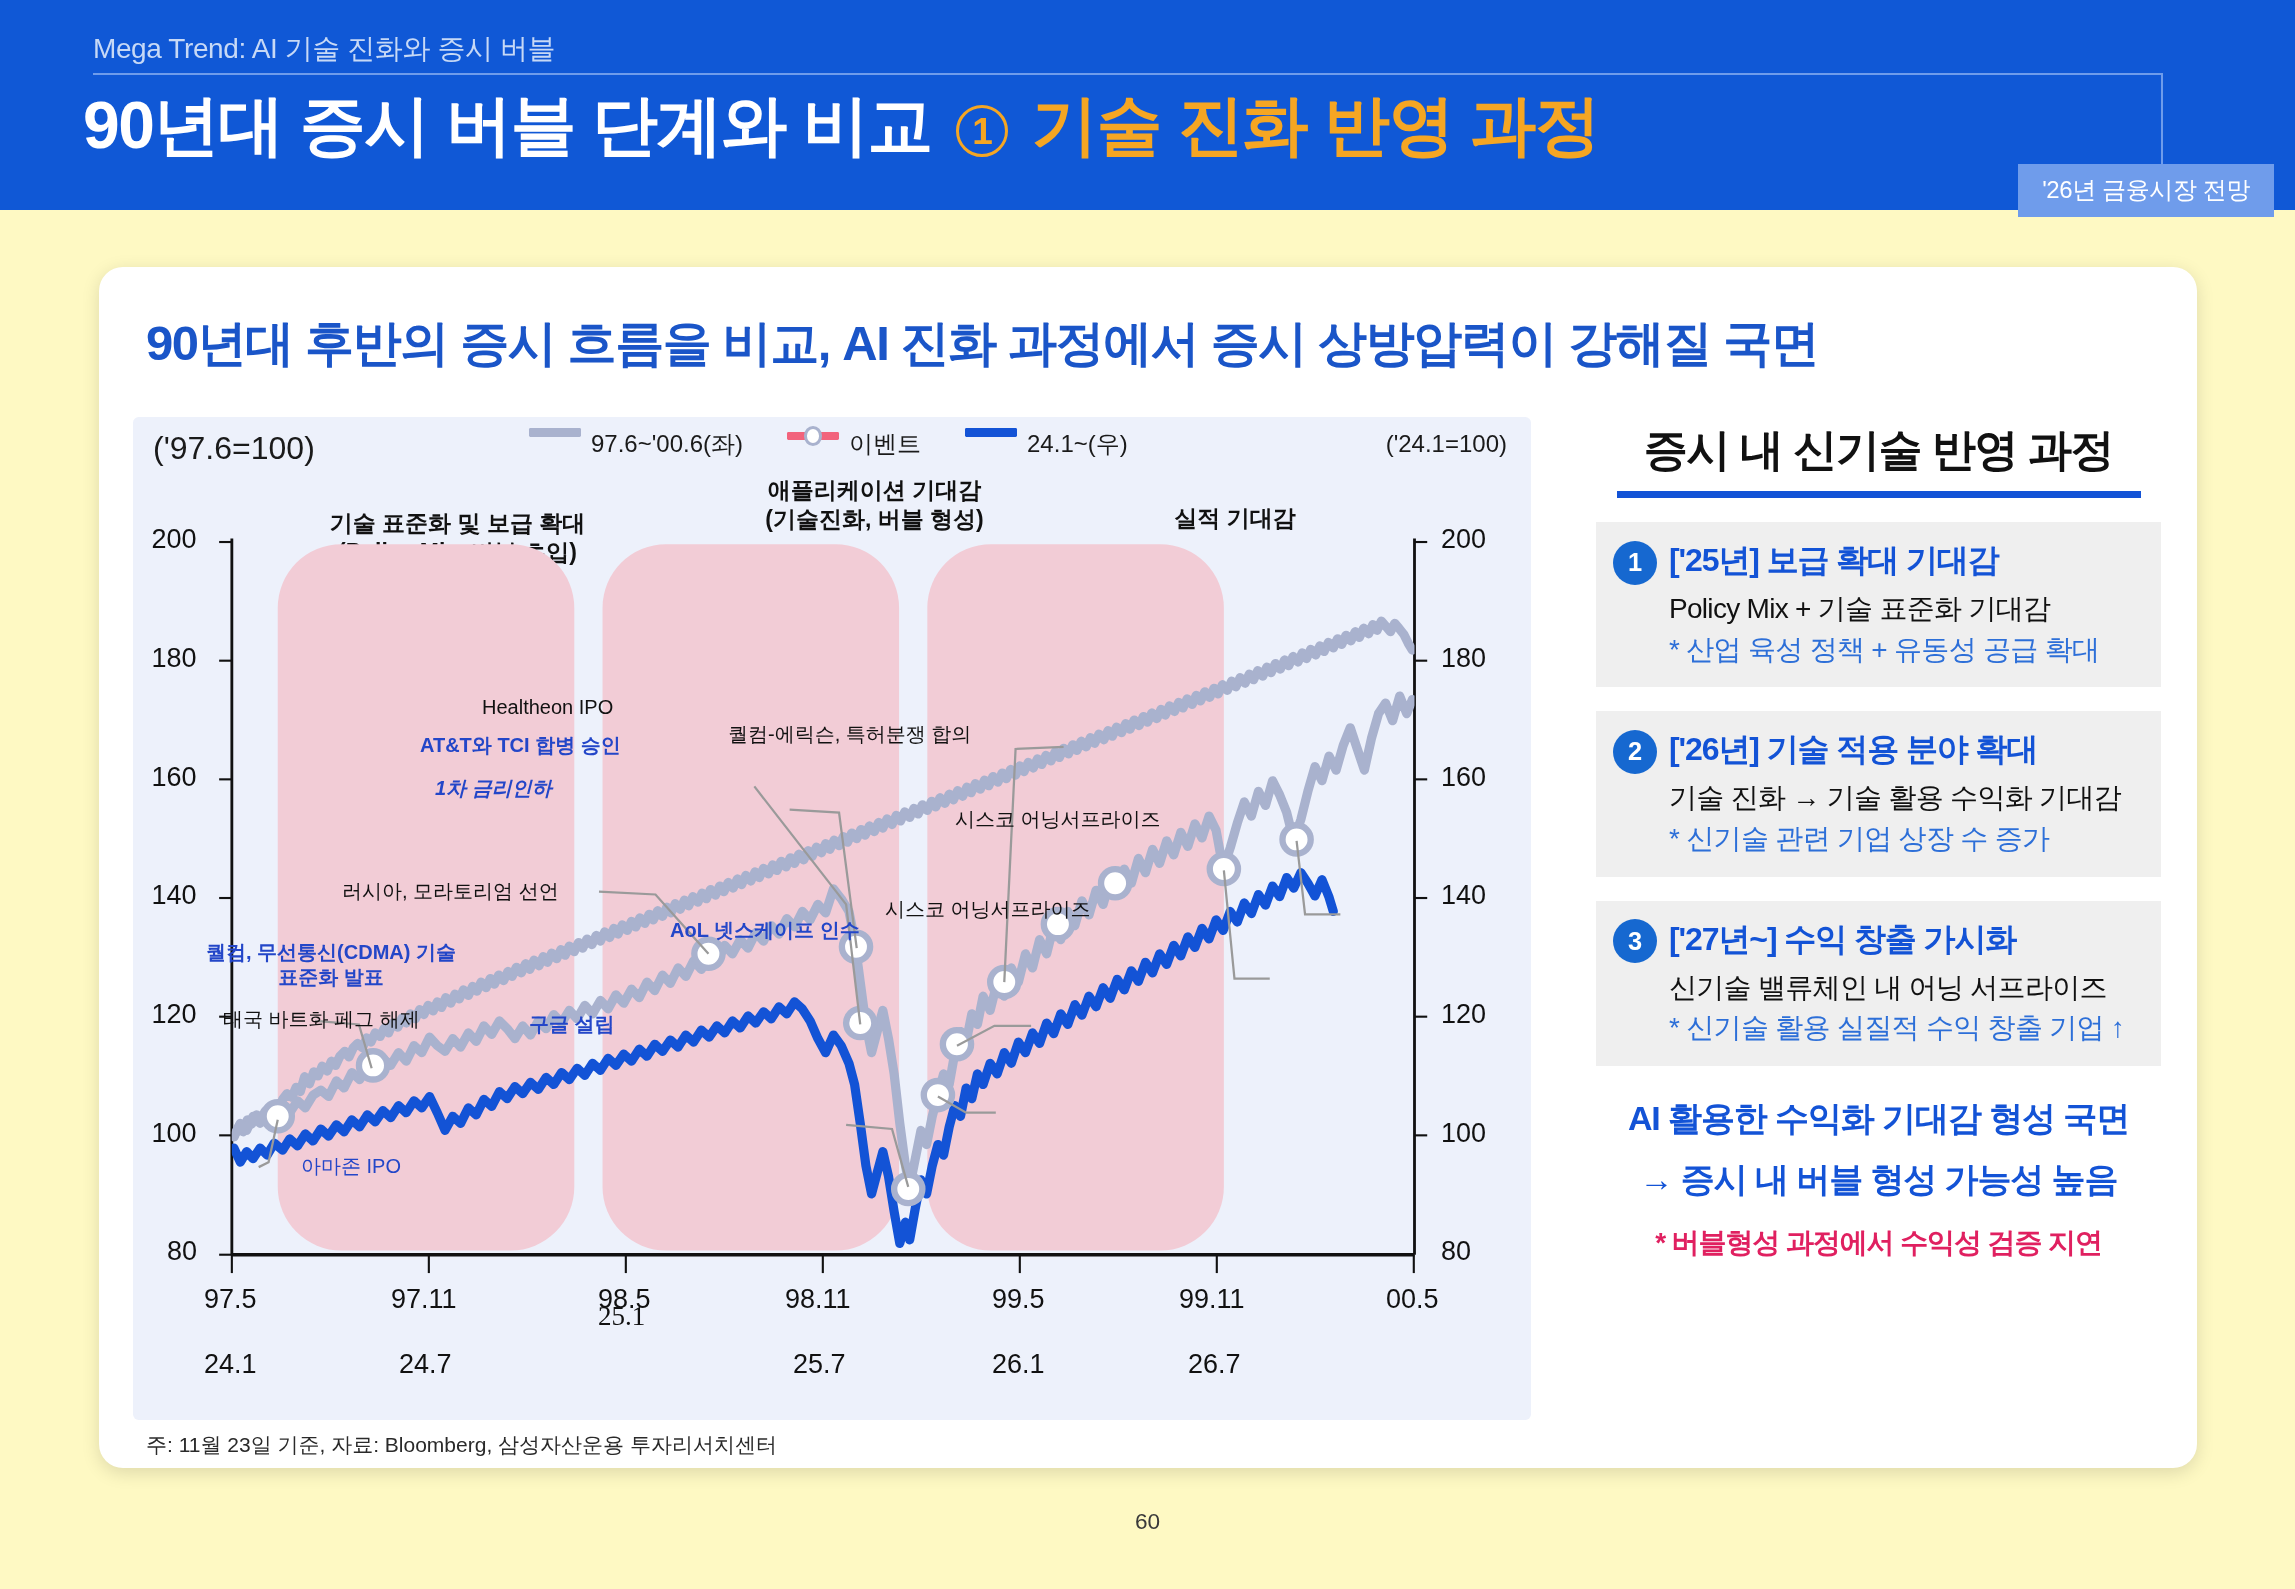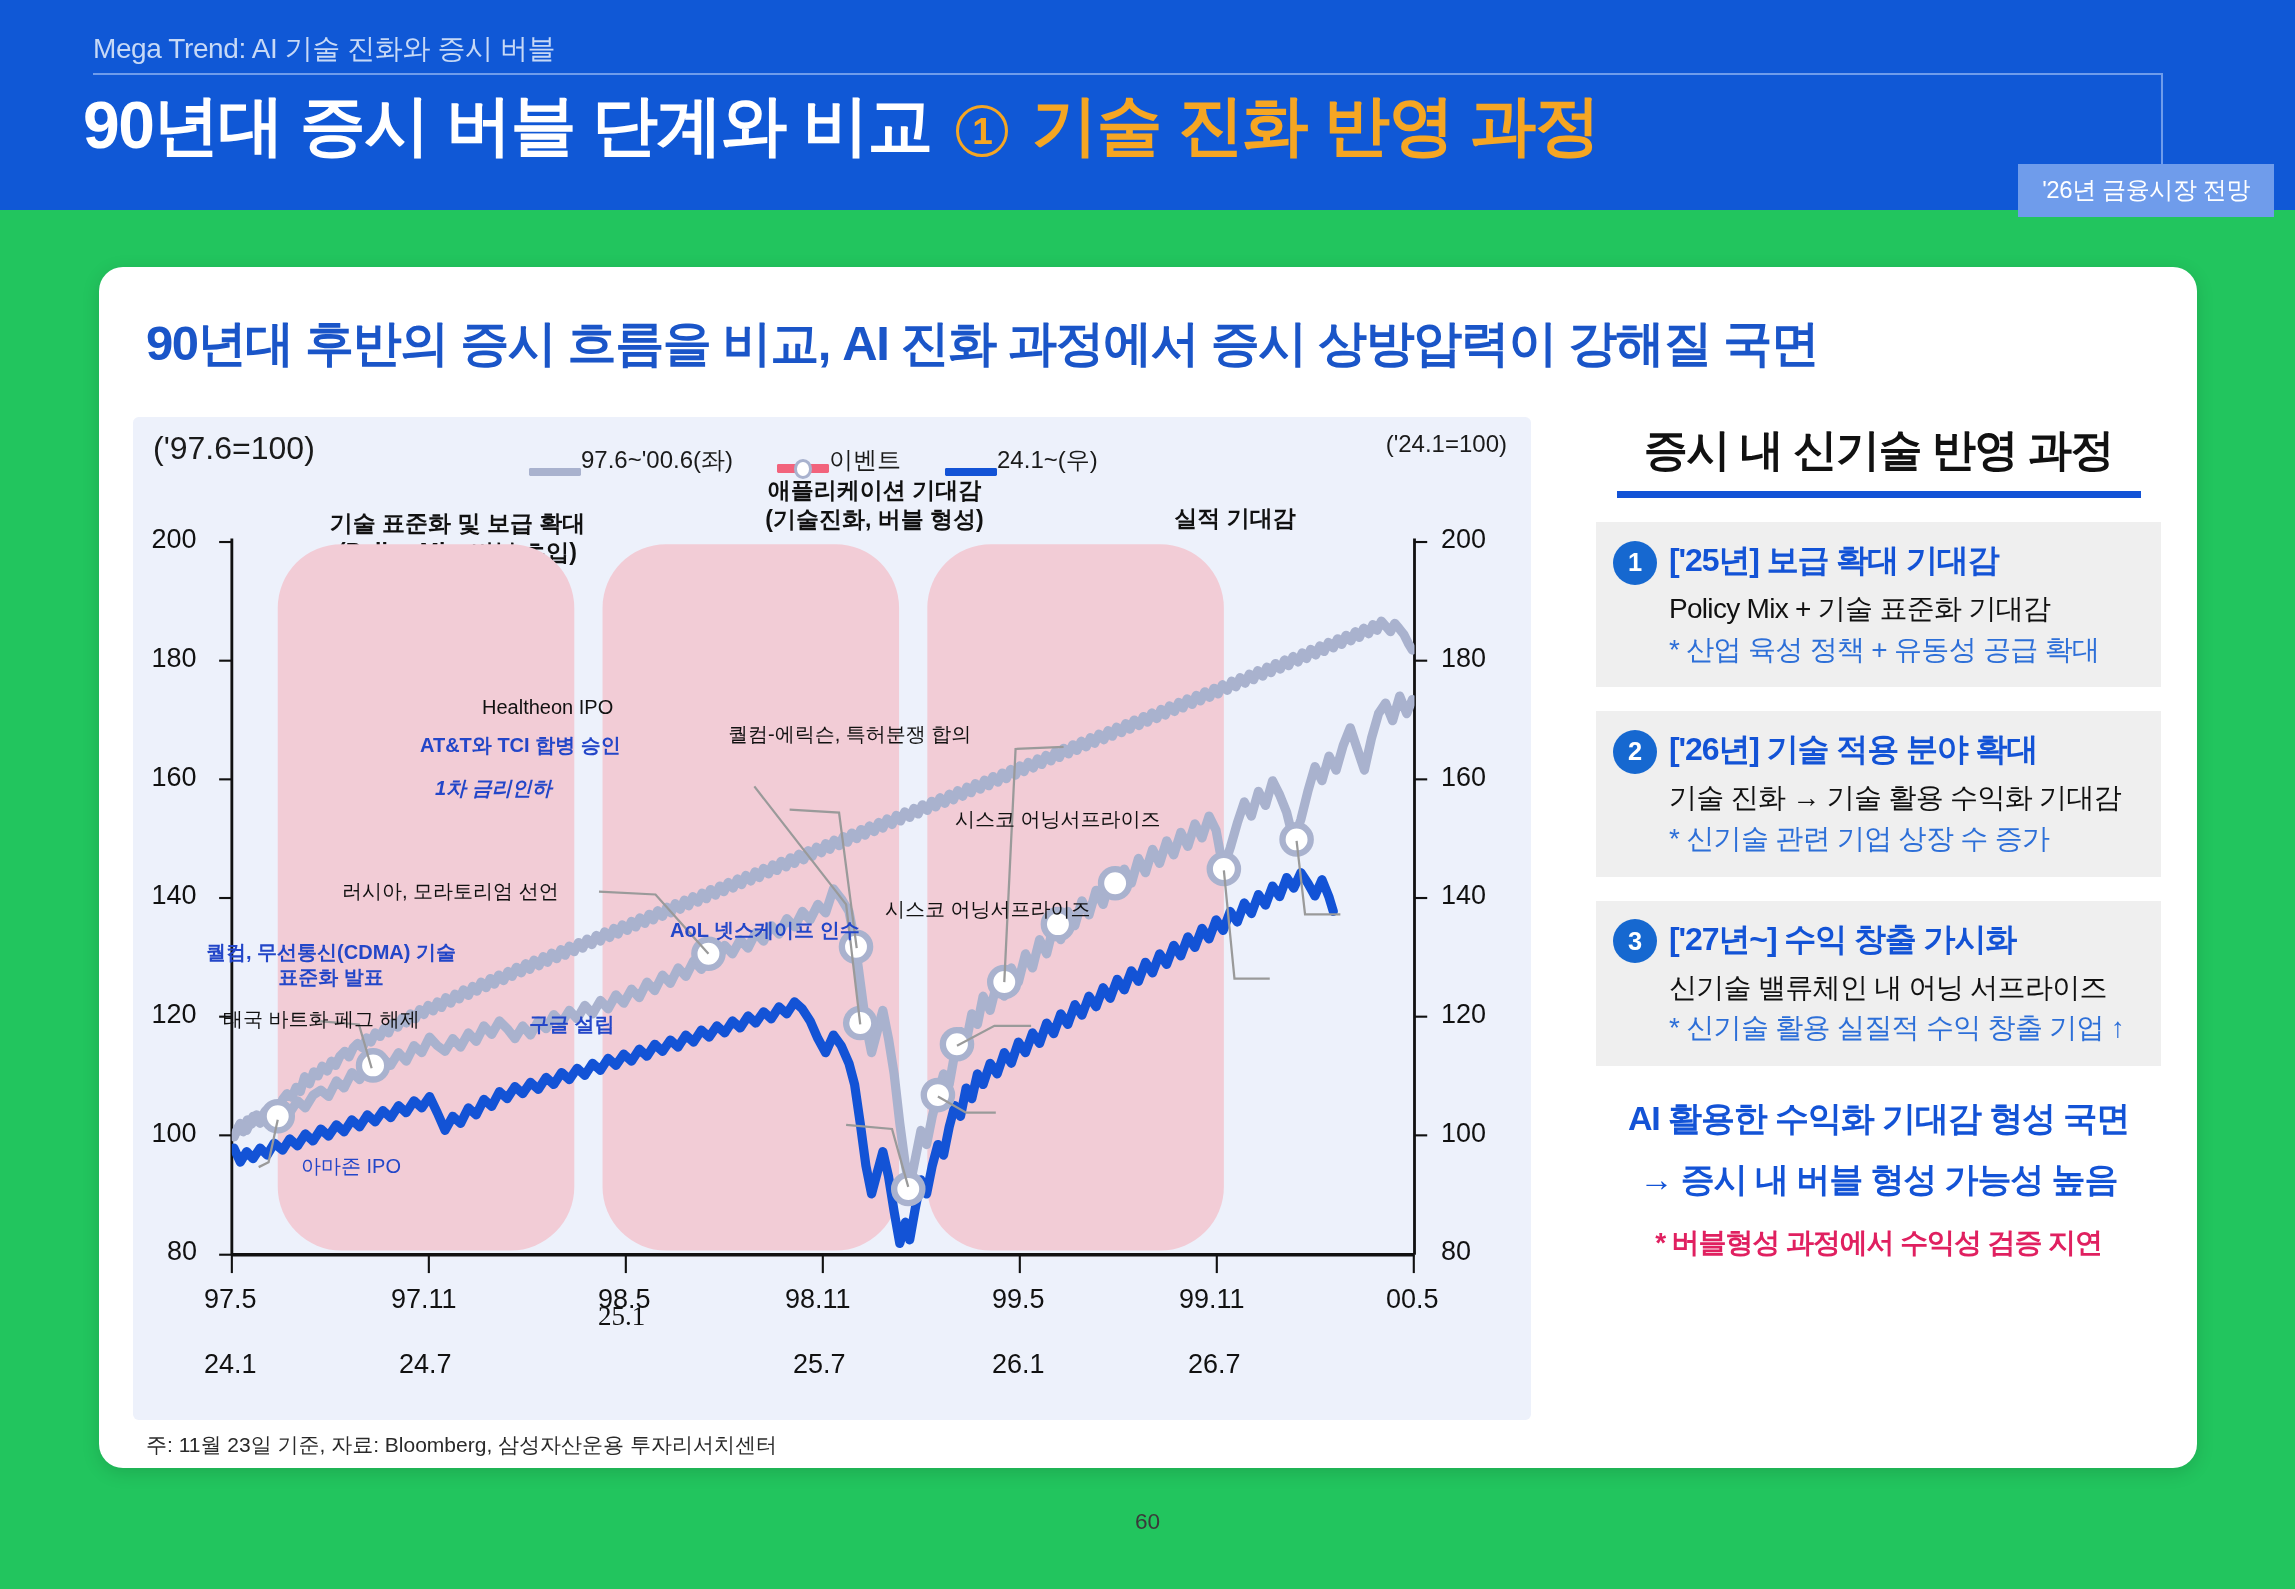--- a/index.html
+++ b/index.html
@@ -3,21 +3,21 @@
 <meta charset="utf-8">
 <title>90년대 증시 버블 단계와 비교</title>
 <style>
   * { box-sizing: border-box; margin: 0; padding: 0; }
   html, body {
     width: 2295px; height: 1589px;
     background: #ffffff;
     font-family: "Liberation Sans", "DejaVu Sans", sans-serif;
     overflow: hidden;
   }
-  .slide { position: relative; width: 2295px; height: 1589px; background:#22c55e; }
+  .slide { position: relative; width: 2295px; height: 1589px; background:#fef9c3; }
 
   
   .header {
     position: absolute; left:0; top:0; width:2295px; height:210px;
     background:#1058d6;
   }
   .eyebrow {
     position:absolute; left:93px; top:30px;
     font-size:28px; color:#c7d9f6; letter-spacing:-0.4px; font-weight:400;
   }
@@ -62,21 +62,21 @@
 
   
   .chartpanel {
     position:absolute; left:34px; top:150px; width:1398px; height:1003px;
     background:#edf1fb; border-radius:5.7px;
   }
   .axis-note-l { position:absolute; left:20px; top:12.7px; font-size:32px; color:#1a1a1a; }
   .axis-note-r { position:absolute; right:24px; top:12.7px; font-size:24px; color:#1a1a1a; }
 
   .legend { position:absolute; left:396px; top:11.3px; display:flex; gap:44px; align-items:center; }
-  .lg-item { display:flex; align-items:flex-end; font-size:24px; color:#1a1a1a;margin-top:16px; }
+  .lg-item { display:flex; align-items:flex-start; gap:10px; font-size:24px; color:#1a1a1a; }
   .lg-swatch-grey { width:52px; height:8.5px; background:#a9b2ce; border-radius:1.4px; }
   .lg-swatch-blue { width:52px; height:8.5px; background:#1353d6; border-radius:1.4px; }
   .lg-swatch-evt  { position:relative; width:52px; height:15.5px; }
   .lg-swatch-evt .bar { position:absolute; left:0; top:3.5px; width:52px; height:8.5px; background:#f2637c; border-radius:1.4px; }
   .lg-swatch-evt .ring { position:absolute; left:17px; top:-2.1px; width:18.4px; height:20px;
       border:3.5px solid #a9b2ce; border-radius:50%; background:#fff; }
 
   .phase-lbl { position:absolute; font-size:23px; font-weight:700; color:#111; text-align:center; line-height:1.28; }
 
   .plot { position:absolute; left:0; top:0; width:1398px; height:1003px; }

